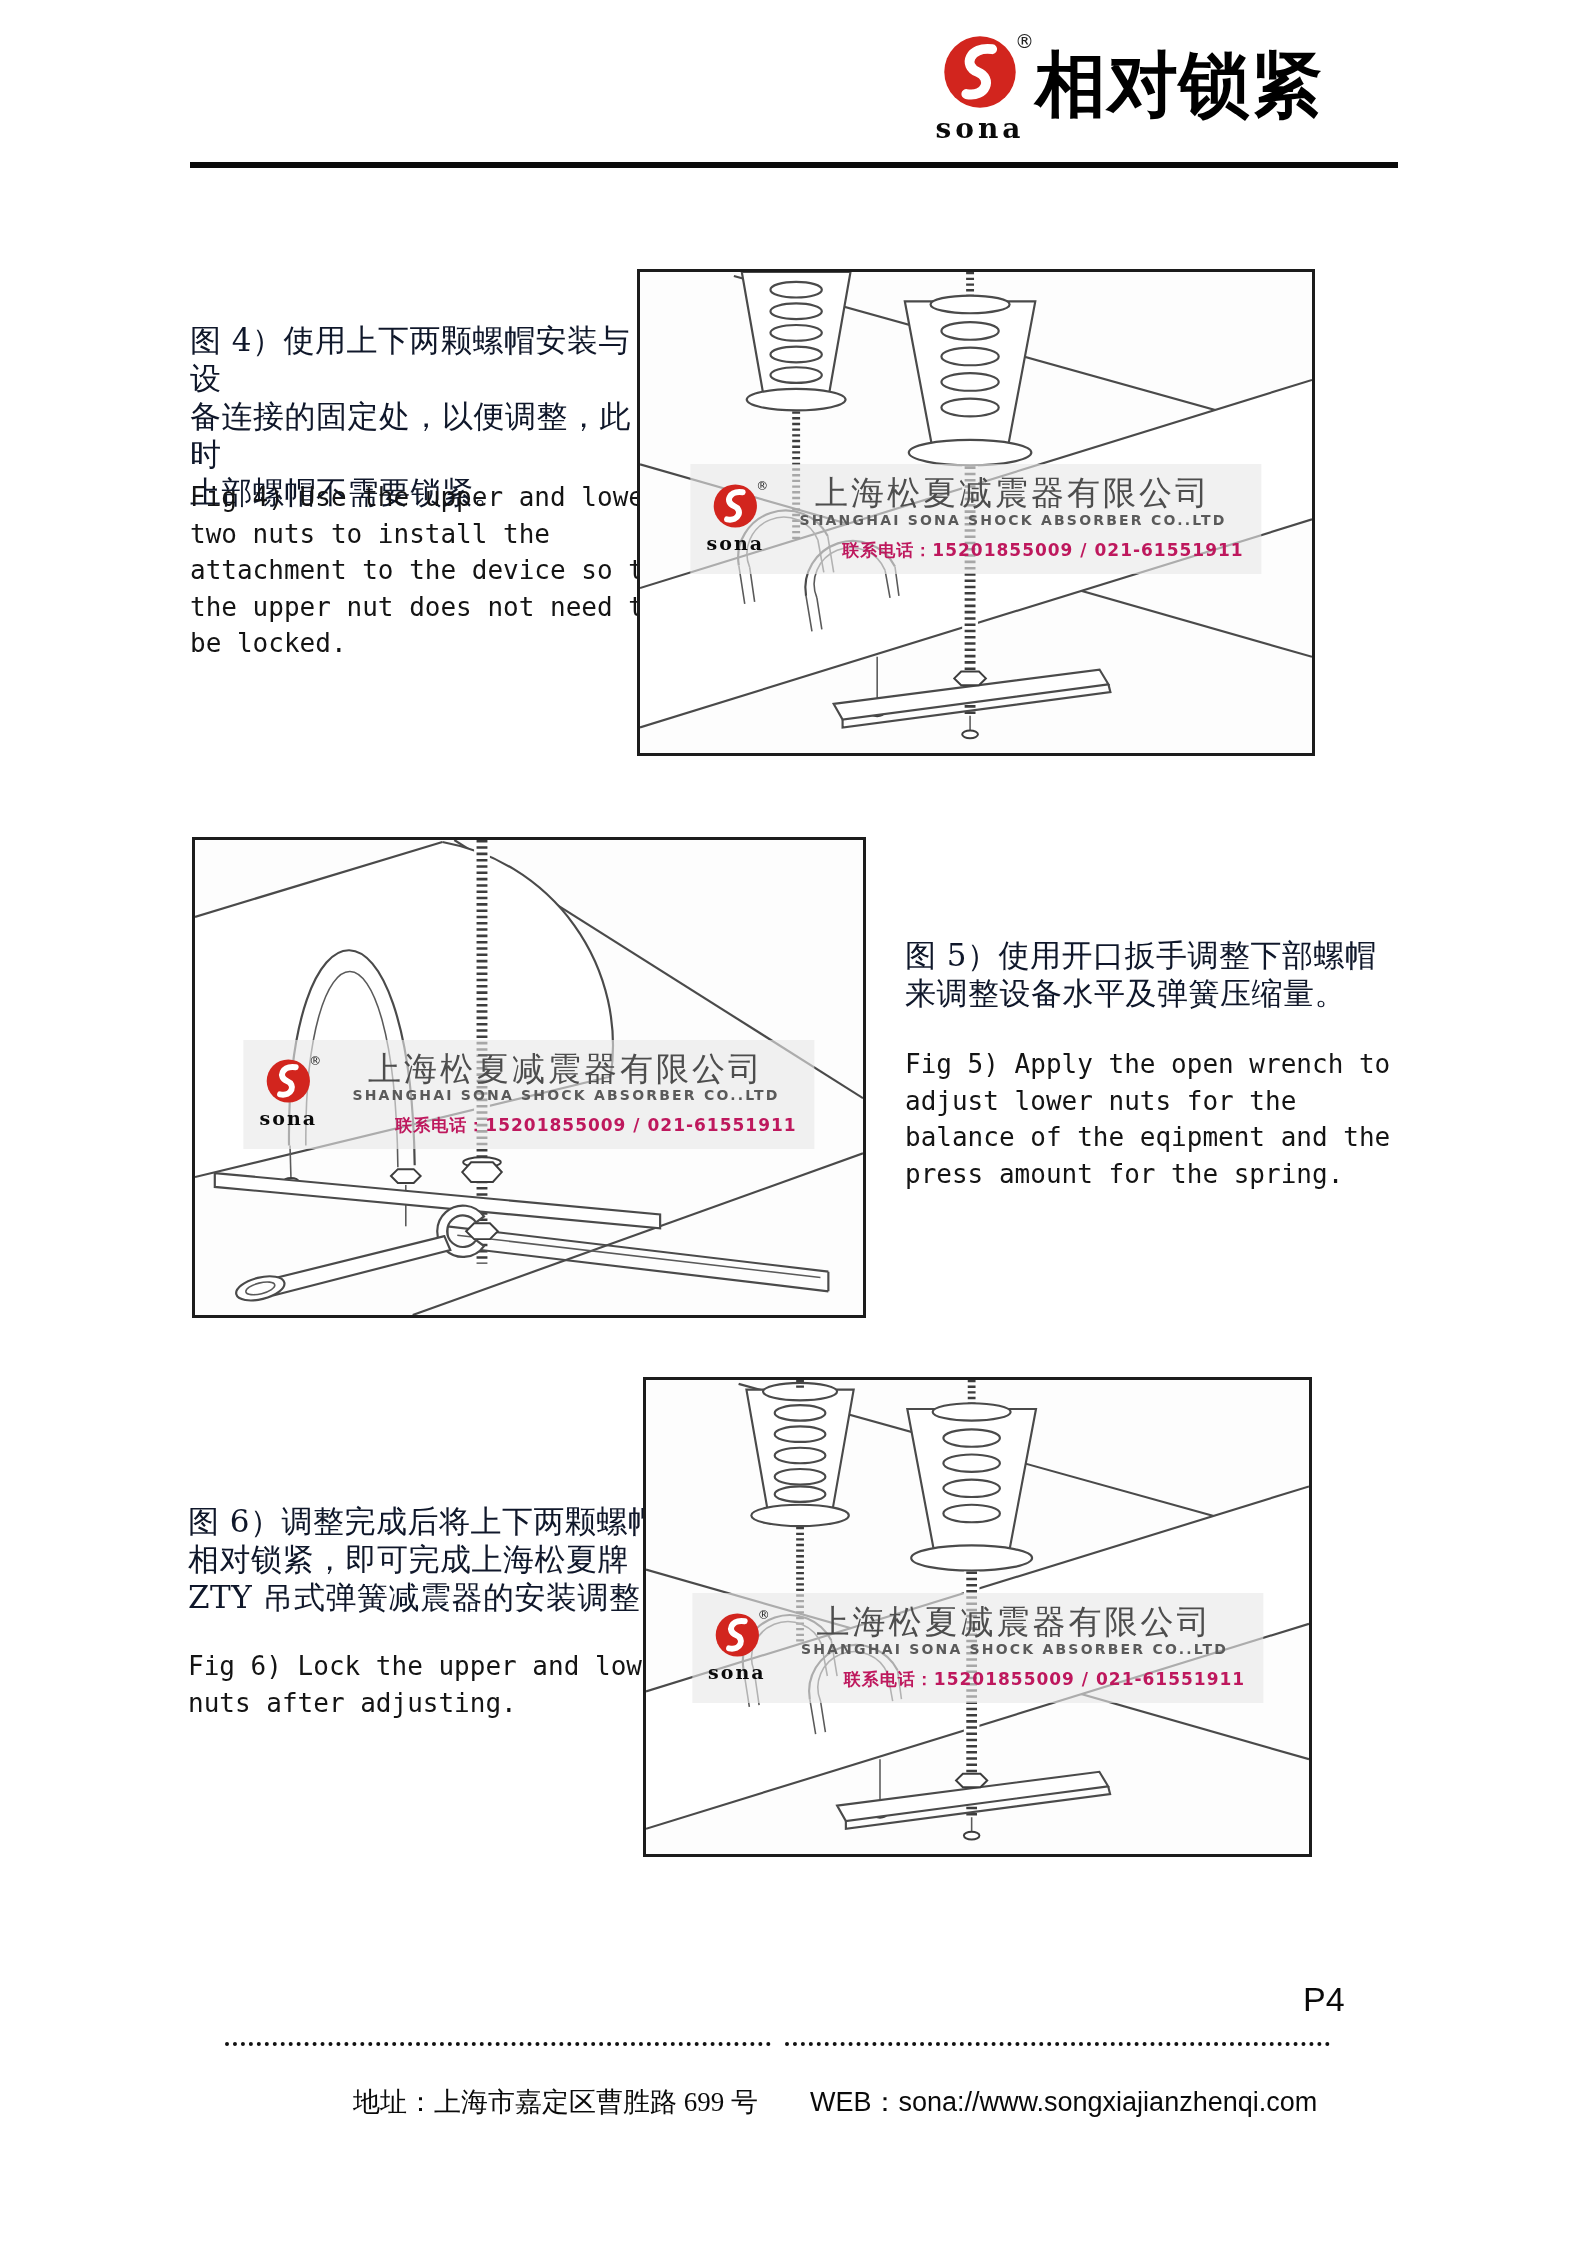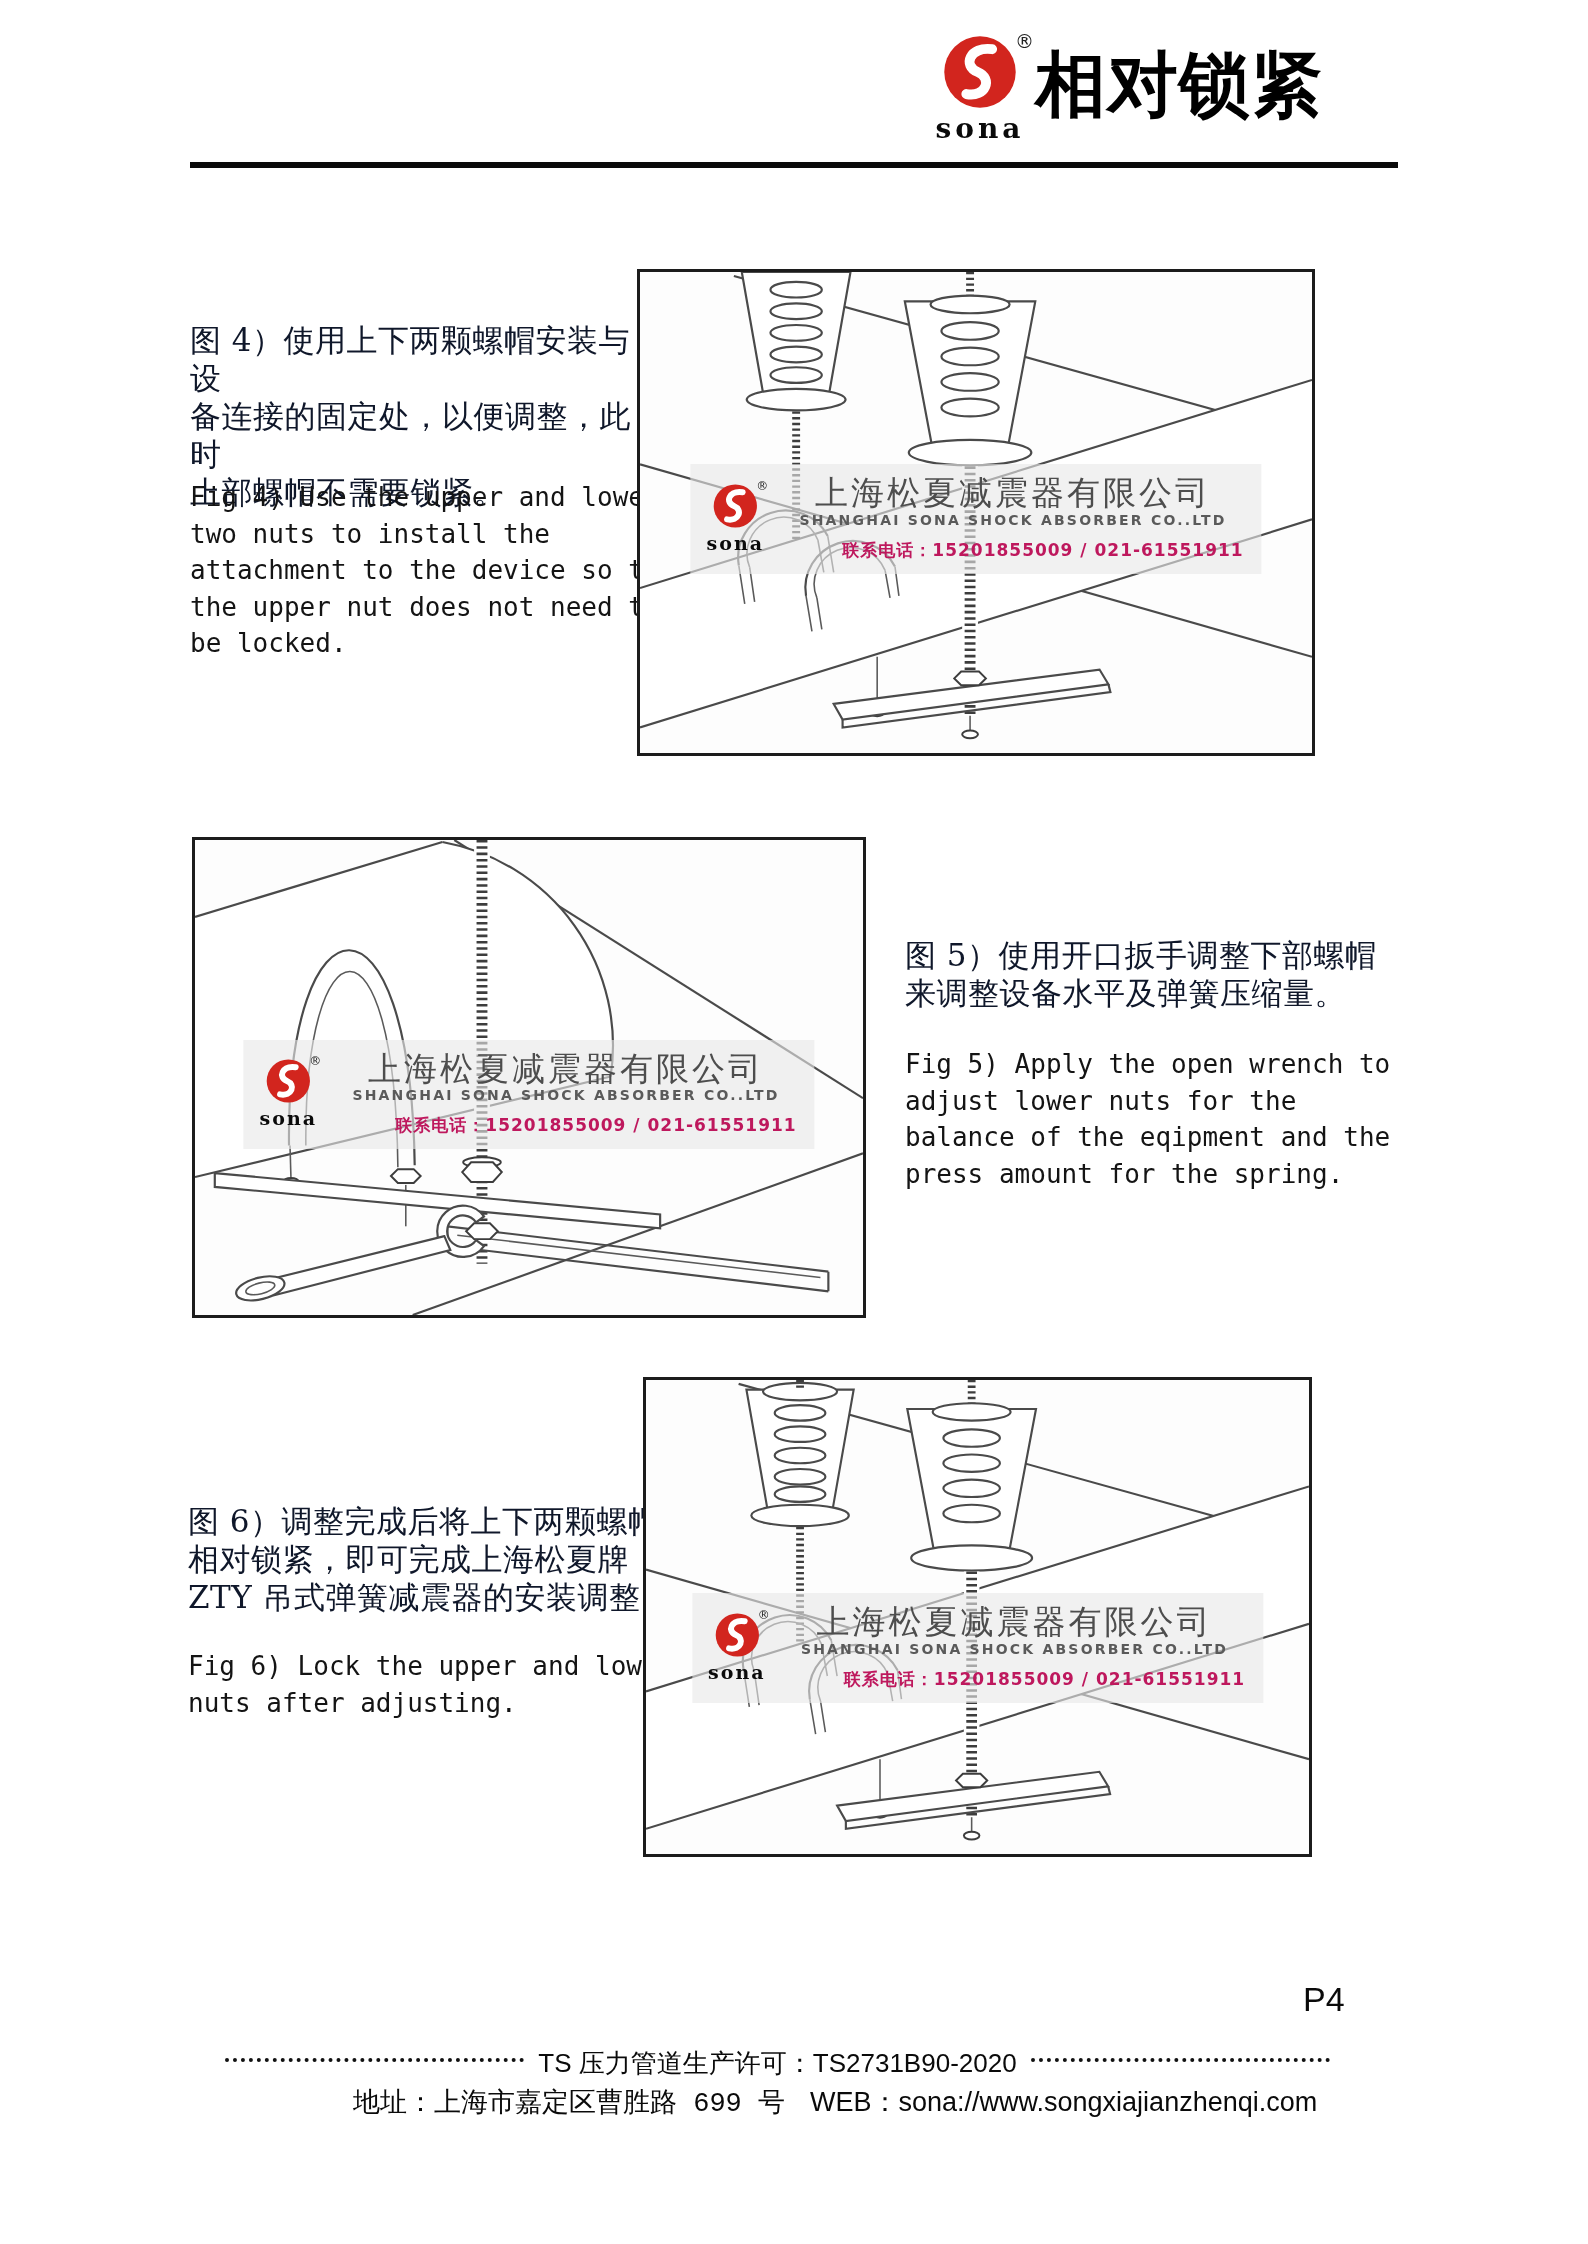--- a/index.html
+++ b/index.html
@@ -76,21 +76,21 @@
   .wm-phone{font-size:17px;font-weight:700;color:#be185d;letter-spacing:1px;margin-top:10px;padding-left:60px;white-space:nowrap;}
 
   
   .page-num{position:absolute;left:1303px;top:1980px;font-size:34px;color:#0a0a0a;font-family:"Liberation Sans",sans-serif;}
   .footer-line1{
     position:absolute;left:225px;top:2046px;width:1105px;
     display:flex;align-items:center;gap:14px;
     font-size:26px;color:#0a0a0a;font-family:"Liberation Sans",sans-serif;white-space:nowrap;
   }
   .footer-dots{flex:1 1 auto;border-bottom:4px dotted #111;transform:translateY(-4px);}
-  .footer-address{position:absolute;left:353px;top:2084px;font-size:27px;color:#0a0a0a;font-family:Liberation Mono, monospace;}
+  .footer-address{position:absolute;left:353px;top:2084px;font-size:27px;color:#0a0a0a;font-family:Liberation Serif, serif;}
   .footer-web{position:absolute;left:810px;top:2084px;font-size:27px;color:#0a0a0a;font-family:"Liberation Sans",sans-serif;}
 </style>
 </head>
 <body>
 
 <div class="logo-wrap">
   <span class="logo-mark">
     <svg viewBox="0 0 100 100" width="76" height="76" aria-hidden="true">
       <circle cx="50" cy="50" r="47" fill="#d2251e"></circle>
       <path d="M66,20 C36,16 27,42 47,50 C67,58 58,84 32,79" stroke="#ffffff" stroke-width="13" fill="none" stroke-linecap="round"></path>
@@ -325,18 +325,17 @@
       <div class="wm-en">SHANGHAI SONA SHOCK ABSORBER CO..LTD</div>
       <div class="wm-phone">联系电话：15201855009 / 021-61551911</div>
     </div>
   </div>
 </div>
 
 <div class="page-num">P4</div>
 
 <div class="footer-line1">
   <span class="footer-dots"></span>
-  <span>TS 压力管道生产许可：TS2731B90-2020</span>
   <span class="footer-dots"></span>
 </div>
 
 <div class="footer-address">地址：上海市嘉定区曹胜路 699 号</div>
 <div class="footer-web">WEB：sona://www.songxiajianzhenqi.com</div>
 
 </body></html>

